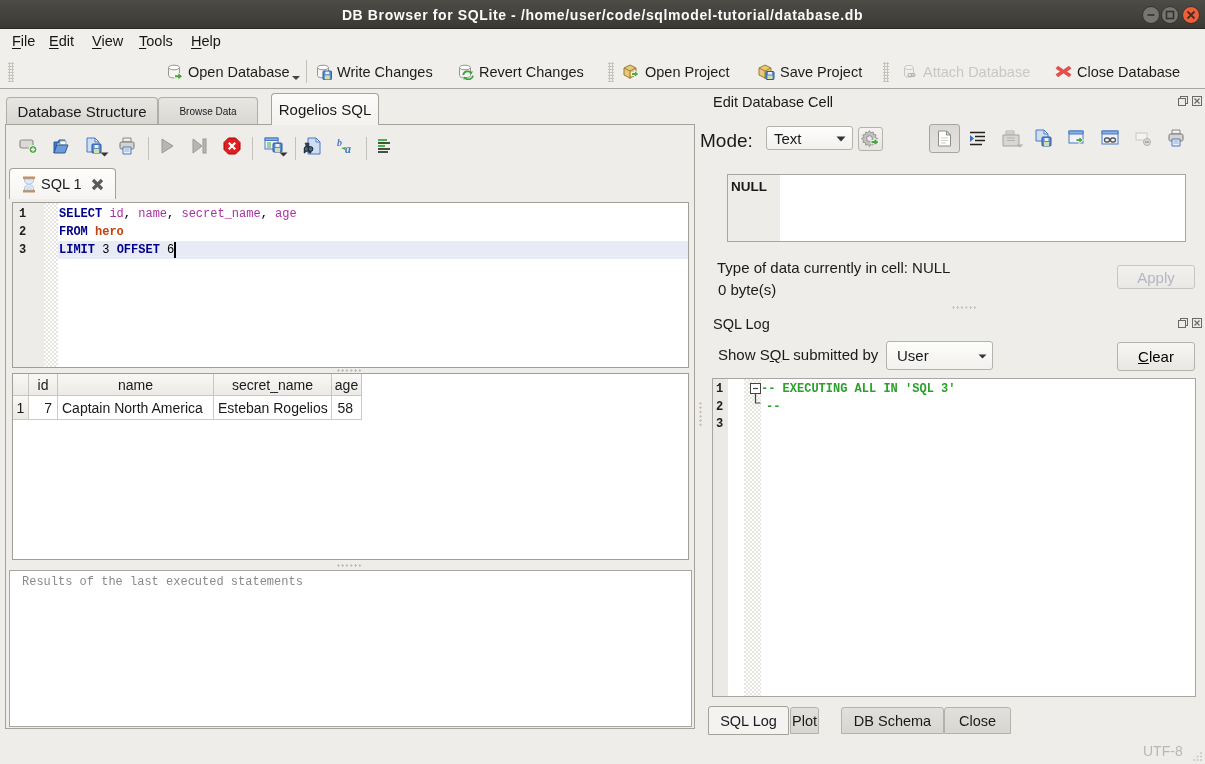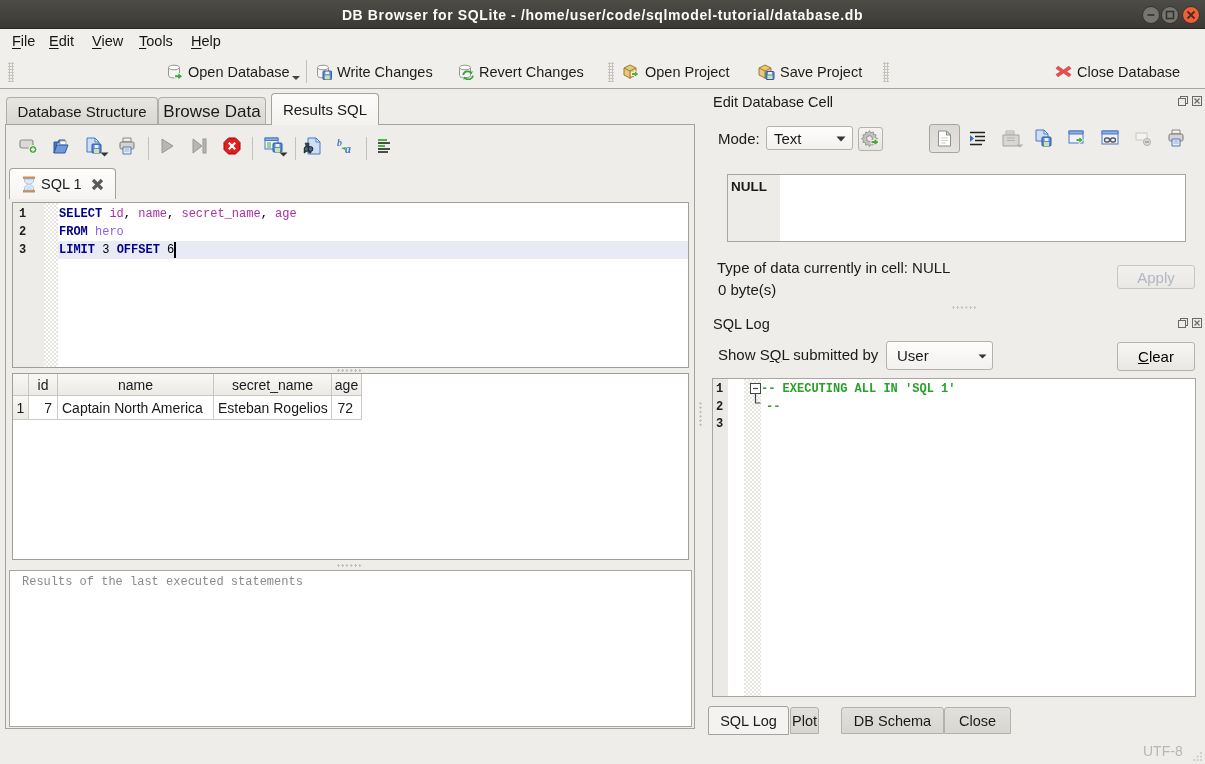--- a/index.html
+++ b/index.html
@@ -22,21 +22,21 @@
 .tab.active{background:linear-gradient(#f4f3f1,#efedea);border-color:#a5a19b;z-index:3}
 .pane{position:absolute;left:5px;top:124px;width:690px;height:605px;border:1px solid #a5a19b;background:#efedea;z-index:2}
 
 .edframe{position:absolute;left:12px;top:202px;width:677px;height:166px;border:1px solid #a19d97;background:#fff;z-index:4;font-family:"Liberation Mono",monospace;font-size:12px;line-height:18px}
 .lnum{position:absolute;left:0;top:0;width:31px;height:100%;background:#eeece8;font-weight:bold;color:#21201e}
 .fold{position:absolute;left:31px;top:0;width:14px;height:100%;background:repeating-conic-gradient(#fdfdfc 0% 25%,#e7e5e1 0% 50%) 0 0/4px 4px}
 .cline{position:absolute;left:45px;top:38px;right:0;height:18px;background:#e8eaf5}
 .edtext{position:absolute;left:46px;top:0;white-space:pre}
 .kw{color:#00008b;font-weight:bold}
 .idt{color:#a830a0}
-.tbl{color:#8b5cf6;font-weight:normal}
+.tbl{color:#c2410c;font-weight:bold}
 
 .grid{position:absolute;left:12px;top:373px;width:677px;height:187px;border:1px solid #a19d97;background:#fff;z-index:4;font-size:14px;color:#1a1a1a}
 .gh{position:absolute;top:0;height:22px;background:linear-gradient(#f9f8f6,#eceae6);border-right:1px solid #c9c5bf;border-bottom:1px solid #c9c5bf;display:flex;align-items:center;justify-content:center}
 .gc{position:absolute;top:22px;height:24px;background:#fff;border-right:1px solid #cccac5;border-bottom:1px solid #cccac5;display:flex;align-items:center}
 
 .resbox{position:absolute;left:9px;top:570px;width:683px;height:157px;border:1px solid #a9a5a0;background:#fff;z-index:4;padding:4px 0 0 12px;font-family:"Liberation Mono",monospace;font-size:12px;color:#8a8a8a}
 
 .dtitle{position:absolute;font-size:14.5px;color:#1a1a1a}
 .combo{position:absolute;background:linear-gradient(#fdfdfc,#f2f1ee);border:1px solid #b5b1ab;border-radius:3px;font-size:15px;color:#1a1a1a;display:flex;align-items:center}
 .btn{position:absolute;background:linear-gradient(#f7f6f4,#e9e7e3);border:1px solid #b5b1ab;border-radius:3px;font-size:15px;display:flex;align-items:center;justify-content:center}
@@ -109,28 +109,34 @@
     <path d="M9.5 9.5h3v-2l4.5 3.5-4.5 3.5v-2h-3z" fill="#52ae3c" stroke="#fff" stroke-width=".9"></path>
       </svg>Open Project</div>
   <div class="tbtn" style="left:757px"><svg width="18" height="17" viewBox="0 0 18 17">
     <path d="M2 5l6-3 6 3v7l-6 3-6-3z" fill="#e8c97a" stroke="#9a7d33"></path>
     <path d="M2 5l6 3 6-3M8 8v8" fill="none" stroke="#9a7d33"></path>
     <rect x="9" y="8.5" width="8" height="8" rx="1" fill="#5b8bd0" stroke="#2d5a9e"></rect>
     <rect x="10.5" y="12.5" width="5" height="3.5" fill="#cfe0a8"></rect>
     <rect x="11" y="9" width="4" height="2.5" fill="#e8eefa"></rect>
       </svg>Save Project</div>
   <div class="grip" style="left:883px"></div>
+  <div class="tbtn dis" style="left:901px"><svg width="17" height="17" viewBox="0 0 17 17">
+    <path d="M3.5 4.5v7.5c0 1.3 2 2.2 4.5 2.2s4.5-.9 4.5-2.2V4.5" fill="#f0efec" stroke="#c9c7c3" stroke-width="1"></path>
+    <ellipse cx="8" cy="4.5" rx="4.5" ry="2" fill="#f7f6f4" stroke="#c9c7c3"></ellipse>
+    <rect x="7" y="10.5" width="4" height="3" rx="1.5" fill="none" stroke="#b5b3af" stroke-width="1.2"></rect>
+    <rect x="10" y="10.5" width="4" height="3" rx="1.5" fill="none" stroke="#b5b3af" stroke-width="1.2"></rect>
+      </svg>Attach Database</div>
   <div class="tbtn" style="left:1055px"><svg width="17" height="17" viewBox="0 0 17 17">
     <path d="M3 3.2L8.5 7 14 3.2l2 2.3-4.6 3 4.6 3-2 2.3-5.5-3.8L3 13.8l-2-2.3 4.6-3-4.6-3z" fill="#e84f4f" stroke="#b22" stroke-width=".5"></path>
       </svg>Close Database</div>
 </div>
 
 <div class="tab" style="left:6px;top:97px;width:152px;height:28px;font-size:15px">Database Structure</div>
-<div class="tab" style="left:158px;top:97px;width:108px;height:28px;font-size:17px">Browse Data</div>
-<div class="tab active" style="left:271px;top:93px;width:108px;height:32px;font-size:15px;background:linear-gradient(#fcfbfa,#f3f2ef)">Results SQL</div>
+<div class="tab" style="left:158px;top:97px;width:100px;height:28px;font-size:10px">Browse Data</div>
+<div class="tab active" style="left:271px;top:93px;width:108px;height:32px;font-size:15px;background:linear-gradient(#fcfbfa,#f3f2ef)">Rogelios SQL</div>
 <div class="pane"></div>
 
 <div class="abs" style="left:0;top:137px;z-index:5">
   <svg class="abs" style="left:19px;top:2px" width="19" height="15" viewBox="0 0 19 15">
     <rect x="1" y="1" width="13" height="8" rx="2" fill="#dcdad6" stroke="#8f8d89" stroke-width="1.2"></rect>
     <circle cx="14" cy="10.5" r="4" fill="#4aa83c" stroke="#fff"></circle>
     <path d="M14 8.5v4M12 10.5h4" stroke="#fff" stroke-width="1.3"></path>
     </svg>
   <svg class="abs" style="left:52px;top:0" width="18" height="18" viewBox="0 0 18 18">
     <path d="M2 16V5h4l1-2h6v3H5z" fill="#4779c4" stroke="#2d5a9e"></path>
@@ -228,35 +234,35 @@
 <div class="grid">
   <div class="gh" style="left:0;width:16px"></div>
   <div class="gh" style="left:16px;width:29px">id</div>
   <div class="gh" style="left:45px;width:156px">name</div>
   <div class="gh" style="left:201px;width:118px">secret_name</div>
   <div class="gh" style="left:319px;width:30px">age</div>
   <div class="gc" style="left:0;width:16px;background:linear-gradient(#f9f8f6,#eceae6);justify-content:center">1</div>
   <div class="gc" style="left:16px;width:29px;justify-content:flex-end;padding-right:5px">7</div>
   <div class="gc" style="left:45px;width:156px;padding-left:4px">Captain North America</div>
   <div class="gc" style="left:201px;width:118px;padding-left:4px">Esteban Rogelios</div>
-  <div class="gc" style="left:319px;width:30px;justify-content:flex-end;padding-right:8px">72</div>
+  <div class="gc" style="left:319px;width:30px;justify-content:flex-end;padding-right:8px">58</div>
 </div>
 
 <div class="resbox">Results of the last executed statements</div>
 
 <div class="dtitle" style="left:713px;top:94px">Edit Database Cell</div>
 <svg class="abs" style="left:1178px;top:96px" width="10" height="10" viewBox="0 0 10 10">
     <rect x="2.5" y=".5" width="7" height="7" fill="none" stroke="#6b6965"></rect>
     <rect x=".5" y="2.5" width="7" height="7" fill="#efedea" stroke="#6b6965"></rect>
   </svg>
 <svg class="abs" style="left:1192px;top:96px" width="10" height="10" viewBox="0 0 10 10">
     <rect x=".5" y=".5" width="9" height="9" fill="none" stroke="#6b6965"></rect>
     <path d="M2.5 2.5l5 5M7.5 2.5l-5 5" stroke="#6b6965" stroke-width="1.2"></path>
   </svg>
-<div class="dtitle" style="left:718px;top:130px;font-size:15px">Mode:</div>
+<div class="dtitle" style="left:700px;top:130px;font-size:19px">Mode:</div>
 <div class="combo" style="left:766px;top:126px;width:87px;height:24px;padding-left:7px">Text
   <svg class="abs" style="left:69px;top:9px" width="10" height="6" viewBox="0 0 10 6">
       <path d="M0.5 0.5l4.5 5 4.5-5z" fill="#333"></path>
     </svg></div>
 <div class="ibtn" style="left:858px;top:127px;width:25px;height:24px">
   <svg width="20" height="19" viewBox="0 0 20 19">
     <path d="M8.5 0.5l1.3 2.2 2.5-.7.3 2.5 2.5.3-.7 2.5 2.2 1.3-2.2 1.3.7 2.5-2.5.3-.3 2.5-2.5-.7-1.3 2.2-1.3-2.2-2.5.7-.3-2.5-2.5-.3.7-2.5L.4 8.6l2.2-1.3-.7-2.5 2.5-.3.3-2.5 2.5.7z" fill="#c2c0bc" stroke="#8f8d89" stroke-width=".8"></path>
     <circle cx="8.5" cy="8.6" r="2.9" fill="#eceae6" stroke="#8f8d89"></circle>
     <path d="M10 10.5h3.2v-2.3l5 3.9-5 3.9v-2.3H10z" fill="#46a73c" stroke="#fff" stroke-width=".9"></path>
     </svg>
@@ -336,21 +342,21 @@
 <div class="logbox">
   <div style="position:absolute;left:0;top:0;width:15px;height:100%;background:#eceae6;font-weight:bold;color:#21201e">
       <div style="padding-left:3px;padding-top:2px">1<br>2<br>3</div>
     </div>
   <div style="position:absolute;left:31px;top:0;width:17px;height:100%;background:repeating-conic-gradient(#fdfdfc 0% 25%,#e7e5e1 0% 50%) 0 0/4px 4px"></div>
   <svg style="position:absolute;left:36px;top:3px" width="14" height="26" viewBox="0 0 14 26">
     <rect x="1.5" y="1.5" width="10" height="10" fill="#fff" stroke="#444"></rect>
     <path d="M4 6.5h5" stroke="#444" stroke-width="1.2"></path>
     <path d="M6.5 11.5v9.5h5" fill="none" stroke="#444" stroke-width="1.2"></path>
     </svg>
-  <div style="position:absolute;left:48px;top:2px;color:#2ba02b;font-weight:bold;white-space:pre;line-height:17.5px">-- EXECUTING ALL IN 'SQL 1'</div>
+  <div style="position:absolute;left:48px;top:2px;color:#2ba02b;font-weight:bold;white-space:pre;line-height:17.5px">-- EXECUTING ALL IN 'SQL 3'</div>
   <div style="position:absolute;left:53px;top:19.5px;color:#2ba02b;font-weight:bold;white-space:pre">--</div>
 </div>
 
 <div class="btab active" style="left:708px;width:81px">SQL Log</div>
 <div class="btab" style="left:790px;width:29px">Plot</div>
 <div class="btab" style="left:841px;width:103px">DB Schema</div>
 <div class="btab" style="left:944px;width:67px">Close</div>
 
 <div class="abs" style="left:337px;top:369px;width:26px;height:3px;background:radial-gradient(circle at 1.5px 1.5px,#b9b6b1 1px,transparent 1.2px) 0 0/4.3px 3px;z-index:6"></div>
 <div class="abs" style="left:337px;top:564px;width:26px;height:3px;background:radial-gradient(circle at 1.5px 1.5px,#b9b6b1 1px,transparent 1.2px) 0 0/4.3px 3px;z-index:6"></div>

